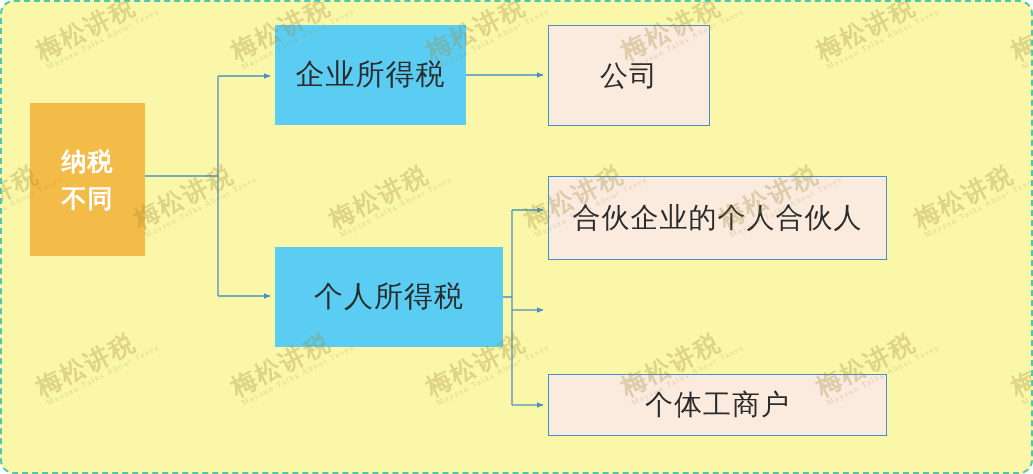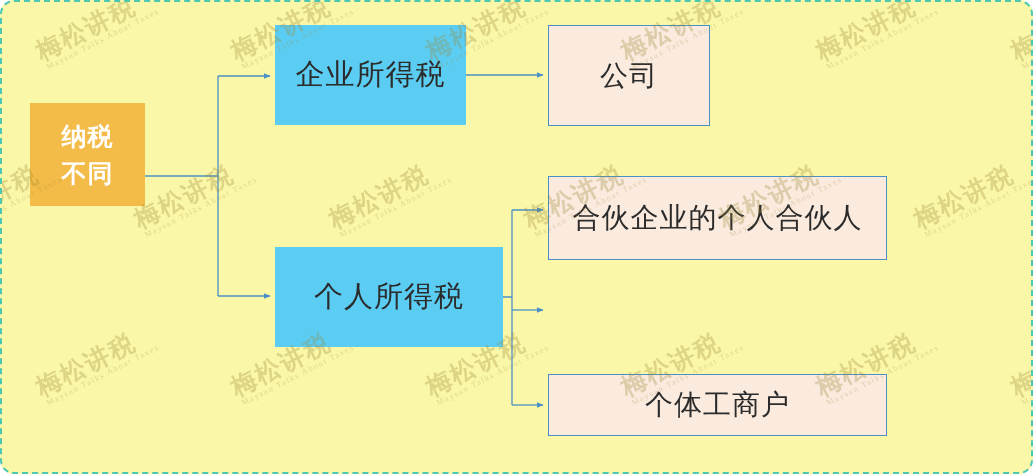--- a/index.html
+++ b/index.html
@@ -113,21 +113,21 @@
       <path d="M464,73 L541,73" marker-end="url(#arrowhead)"></path>
 
       <path d="M464,295 L510,295"></path>
       <path d="M510,208 L510,403"></path>
       <path d="M510,208 L541,208" marker-end="url(#arrowhead)"></path>
       <path d="M510,308 L541,308" marker-end="url(#arrowhead)"></path>
       <path d="M510,403 L541,403" marker-end="url(#arrowhead)"></path>
     </g>
   </svg>
 
-  <div class="node node-root" style="left:28px; top:101px; width:115px; height:103px;">
+  <div class="node node-root" style="left:28px; top:101px; width:115px; height:153px;">
     <div>
       <div>纳税</div>
       <div>不同</div>
     </div>
   </div>
 
   <div class="node node-branch" style="left:273px; top:23px; width:191px; height:100px;">
     <span>企业所得税</span>
   </div>
 

